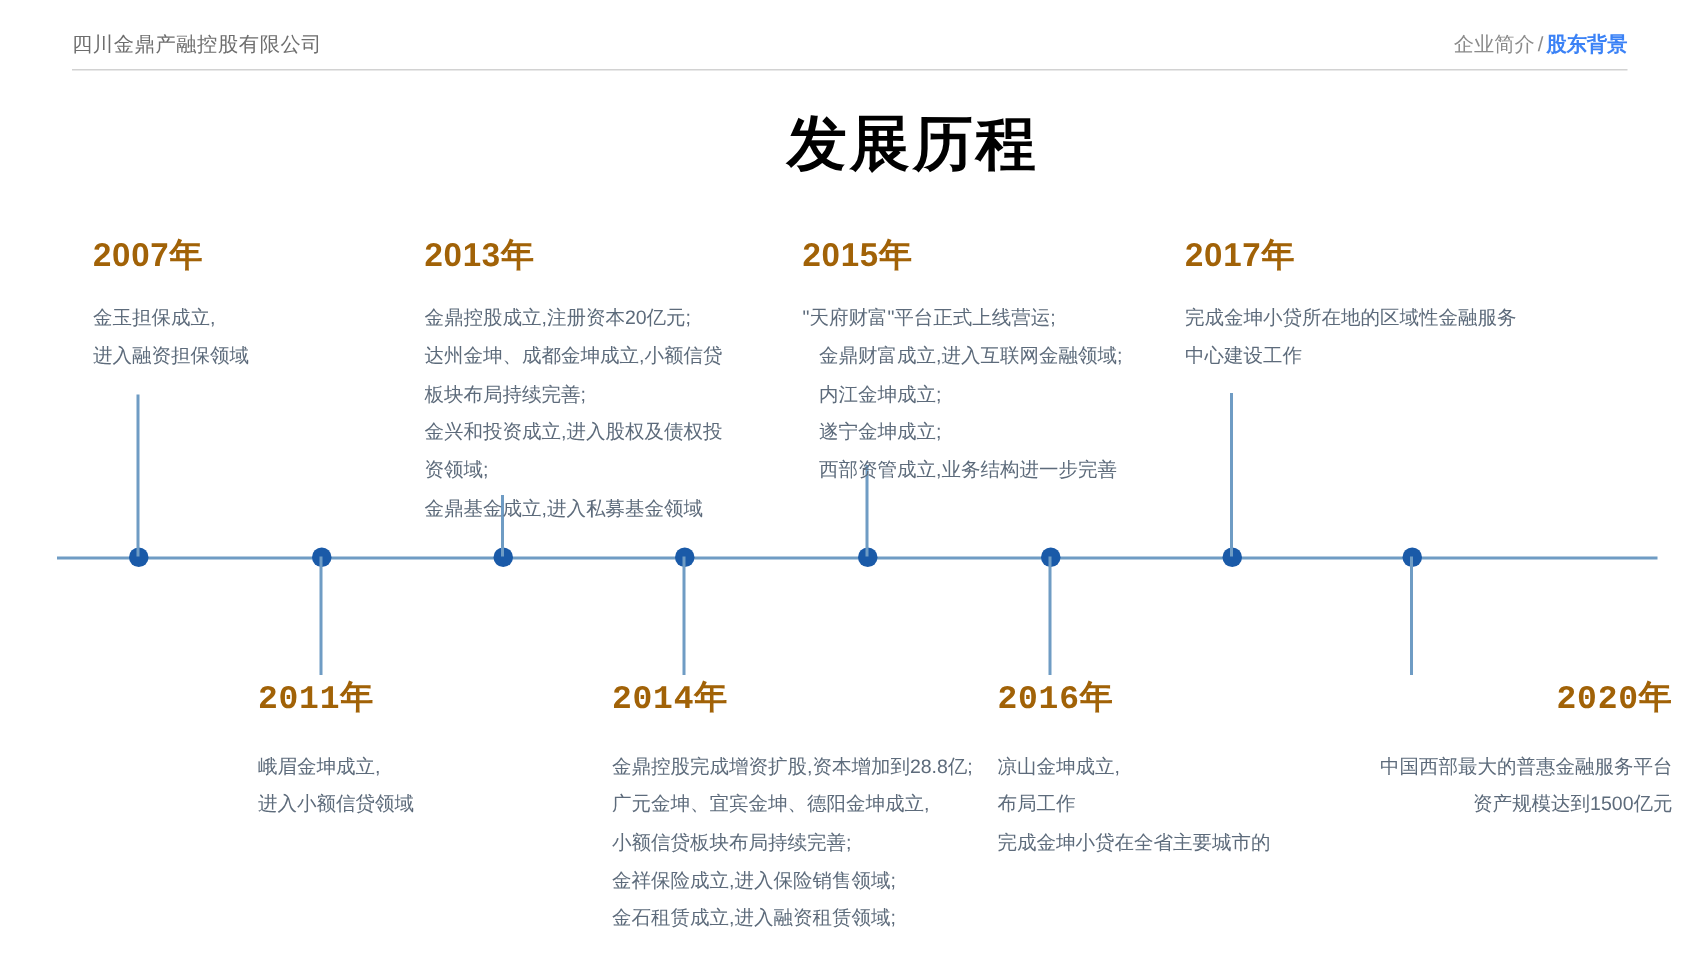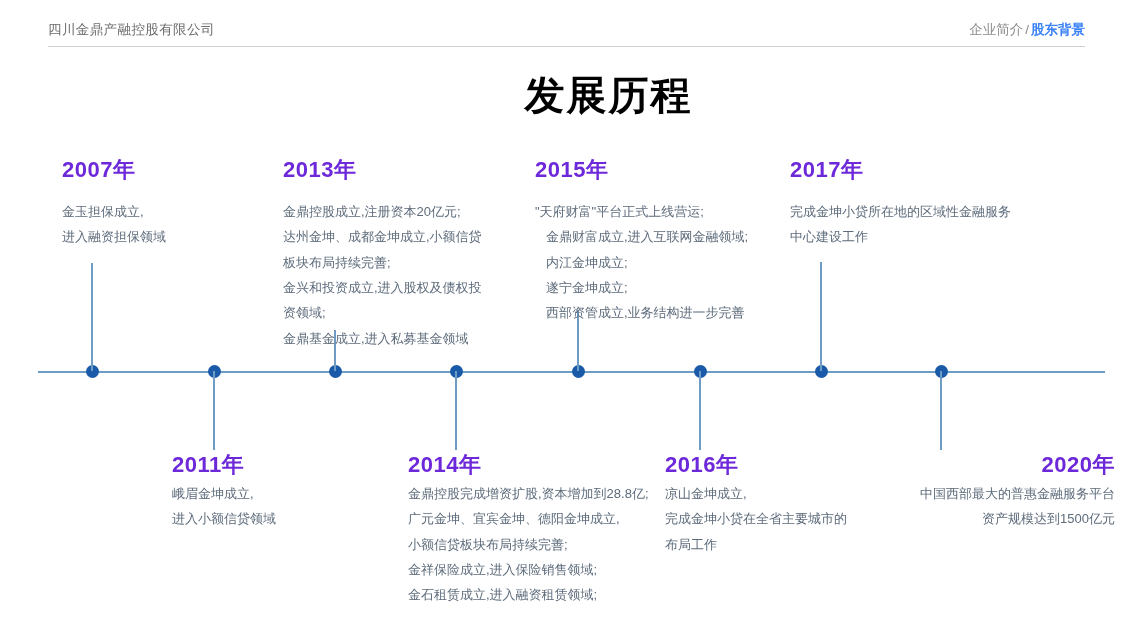--- a/index.html
+++ b/index.html
@@ -96,39 +96,40 @@
     margin-left: -0.7px;
   }
 
   
   .event {
     position: absolute;
   }
   .event-year {
     font-size: 22px;
     font-weight: bold;
-    color: #6d28d9;
+    color: #a16207;
     letter-spacing: 0.5px;
     white-space: nowrap;
     margin: 0 0 14px 0;
   }
   .event-body {
     font-size: 13px;
     color: #5d6b7b;
     line-height: 1.95;
     white-space: nowrap;
   }
   .event-body .ln {
     display: block;
   }
   .event-body .ln.indent {
     padding-left: 11px;
   }
   .event.below .event-year {
-    margin-bottom: 1px;
+    margin-bottom: 18px;
+    font-family: Liberation Mono, monospace;
   }
 </style>
 </head>
 <body>
 
 <div id="header">
   <div id="header-company">四川金鼎产融控股有限公司</div>
   <div id="header-breadcrumb">
     <span class="crumb-parent">企业简介</span><span class="crumb-sep">/</span><span class="crumb-strong">股东背景</span>
   </div>
@@ -200,22 +201,22 @@
           <span class="ln indent">金鼎财富成立,进入互联网金融领域;</span>
           <span class="ln indent">内江金坤成立;</span>
           <span class="ln indent">遂宁金坤成立;</span>
           <span class="ln indent">西部资管成立,业务结构进一步完善</span>
         </div>
       </div>
       <div class="event below" style="left: 665px; top: 450px;">
         <div class="event-year">2016年</div>
         <div class="event-body">
           <span class="ln">凉山金坤成立,</span>
+          <span class="ln">布局工作</span>
           <span class="ln">完成金坤小贷在全省主要城市的</span>
-          <span class="ln">布局工作</span>
         </div>
       </div>
       <div class="event above" style="left: 790px; top: 155px;">
         <div class="event-year">2017年</div>
         <div class="event-body">
           <span class="ln">完成金坤小贷所在地的区域性金融服务</span>
           <span class="ln">中心建设工作</span>
         </div>
       </div>
       <div class="event below" style="left: 920px; top: 450px; text-align: right;">

